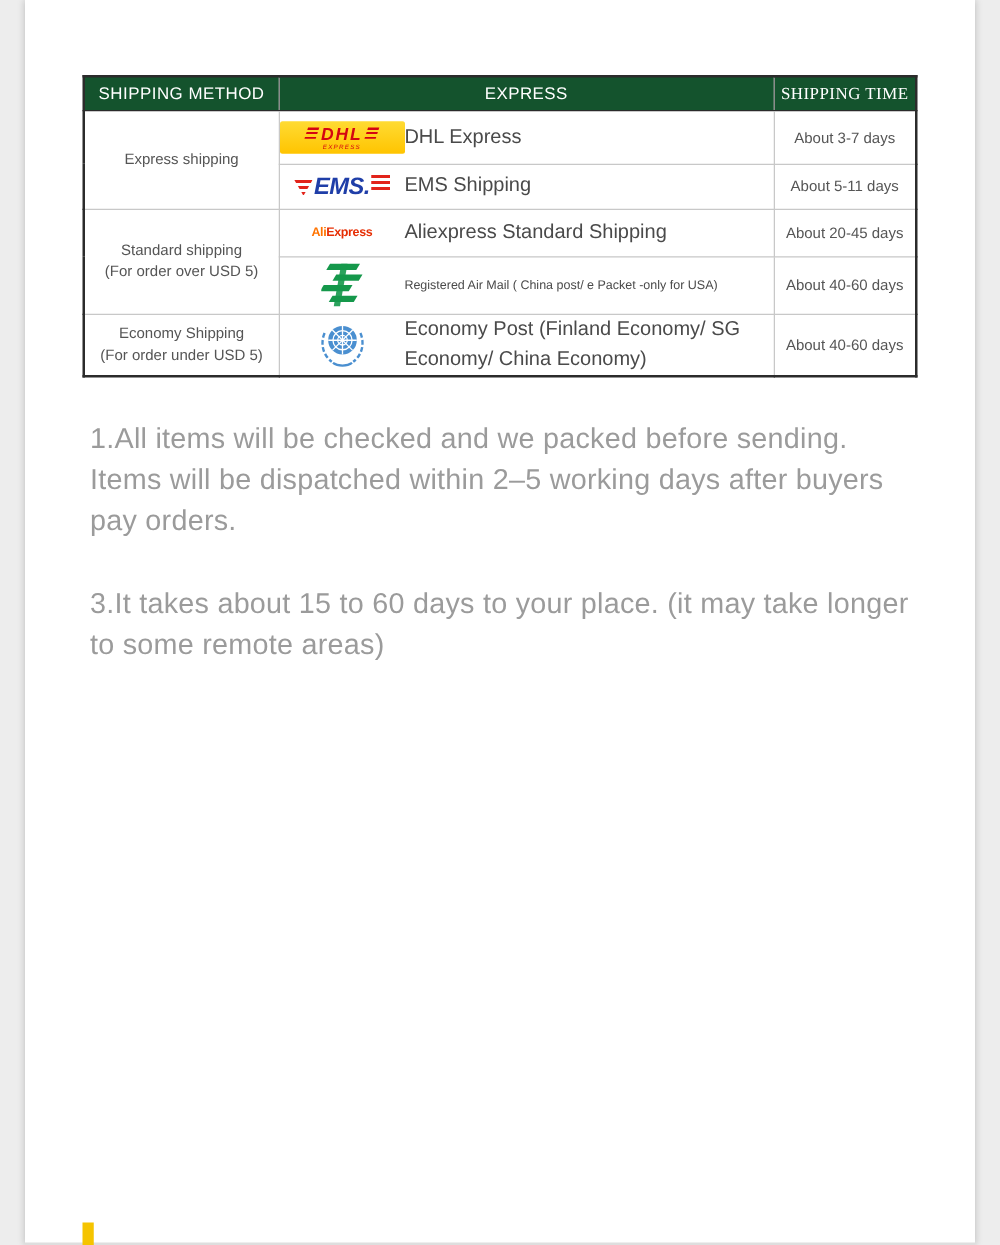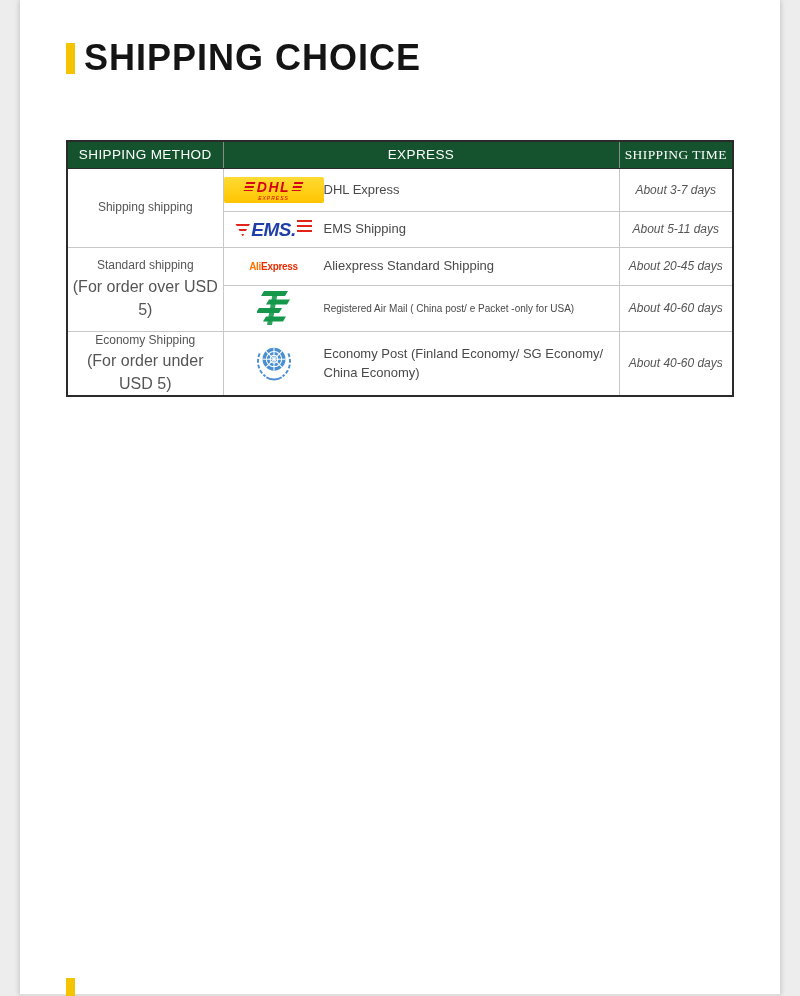--- a/index.html
+++ b/index.html
@@ -75,39 +75,39 @@
     font-size: 12px;
     color: #555555;
     vertical-align: middle;
   }
   tr.row-h1 { height: 43px; }
   tr.row-h2 { height: 36px; margin-top: 36px; }
   tr.row-h3 { height: 38px; }
   tr.row-h4 { height: 46px; }
   tr.row-h5 { height: 44px; }
   .method-cell { text-align: center; line-height: 1.45; color: #555; }
-  .method-note { display: block; font-size: 16px; color: #555; }
+  .method-note { display: block; font-size: 12px; color: #555; }
   .courier-cell { padding: 0; }
   .courier-inner { display: flex; align-items: center; width: 100%; }
   .logo-box {
     flex: 0 0 100px;
     display: flex;
     align-items: center;
     justify-content: center;
   }
   .courier-label {
     flex: 1;
-    font-size: 13px;
+    font-size: 16px;
     color: #4a4a4a;
     text-align: left;
     padding-right: 6px;
     line-height: 1.5;
   }
   .courier-label.small { font-size: 10px; white-space: nowrap; }
-  .time-cell { text-align: center; color: #4a4a4a; white-space: nowrap; font-size: 11.5px; font-style: italic; }
+  .time-cell { text-align: center; color: #4a4a4a; white-space: nowrap; font-size: 11.5px; }
 
   
   .logo-dhl {
     width: 100px;
     padding: 3px 4px 2px 4px;
     background: linear-gradient(#ffdb33, #ffc400);
     border-radius: 2px;
     text-align: center;
   }
   .dhl-row { display: flex; align-items: center; justify-content: center; gap: 3px; }
@@ -176,43 +176,39 @@
     height: 18px;
     background: #F5C400;
     z-index: 2;
   }
 </style>
 </head>
 <body>
 
 <div class="page">
 
-  <div class="section-header">
-    <div class="accent-bar"></div>
-    <div class="section-title">SHIPPING CHOICE</div>
-  </div>
 
   <table class="ship-table">
     <colgroup>
       <col style="width:156px">
       <col style="width:396px">
       <col style="width:114px">
     </colgroup>
     <thead>
       <tr>
         <th>SHIPPING METHOD</th>
         <th>EXPRESS</th>
         <th>SHIPPING TIME</th>
       </tr>
     </thead>
     <tbody>
 
       <tr class="row-h1">
         <td class="method-cell" rowspan="2">
-          <span>Shipping shipping</span>
+          <span>Express shipping</span>
         </td>
         <td class="courier-cell">
           <div class="courier-inner">
             <div class="logo-box">
               <div class="logo-dhl">
                 <div class="dhl-row">
                   <span class="dhl-lines"></span>
                   <span class="dhl-text">DHL</span>
                   <span class="dhl-lines"></span>
                 </div>
@@ -302,17 +298,19 @@
             </div>
             <div class="courier-label">Economy Post (Finland Economy/ SG Economy/ China Economy)</div>
           </div>
         </td>
         <td class="time-cell">About 40-60 days</td>
       </tr>
     </tbody>
   </table>
 
   <div class="notes">
+    <p>1.All items will be checked and we packed before sending. Items will be dispatched within 2–5 working days after buyers pay orders.</p>
+    <p>3.It takes about 15 to 60 days to your place. (it may take longer to some remote areas)</p>
   </div>
 
   <div class="bottom-accent"></div>
 
 </div>
 
 </body></html>

